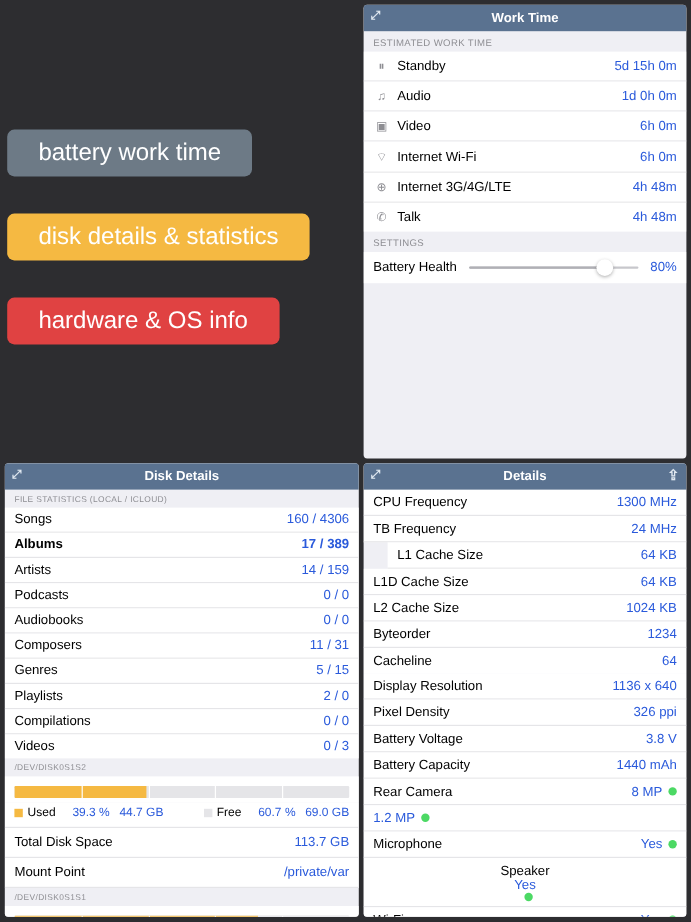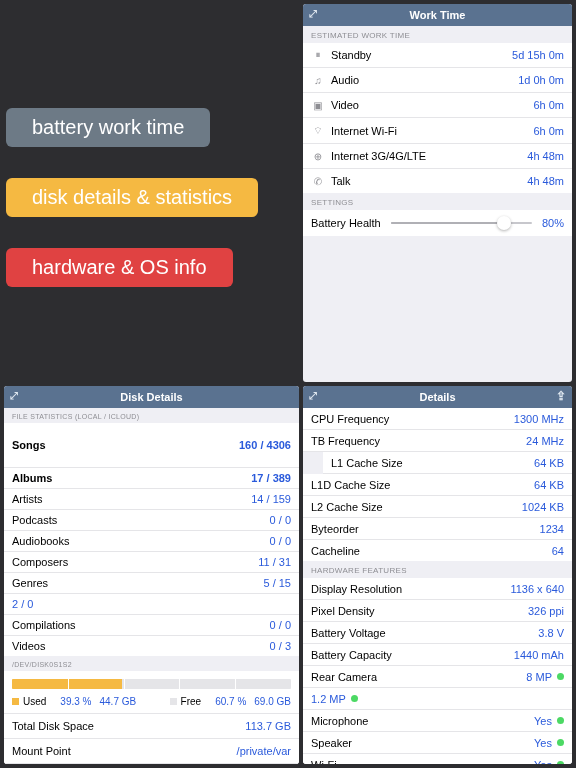--- a/index.html
+++ b/index.html
@@ -91,21 +91,21 @@
   </div>
 </div>
 
 <div class="panel" style="left:4px;top:386px;width:295px;height:378px">
   <div class="panel-header">
     <span class="expand">⤢</span>
     <span>Disk Details</span>
   </div>
   <div class="section-label" style="font-size:7px">FILE STATISTICS (LOCAL / ICLOUD)</div>
   <div id="disk-stats">
-      <div class="row" style="padding: 16px 8px; font-weight: bold;">
+      <div class="row" style="padding: 4px 8px;">
         <span class="label">Songs</span>
         <span class="value">160 / 4306</span>
       </div>
       <div class="row" style="padding: 4px 8px; font-weight: bold;">
         <span class="label">Albums</span>
         <span class="value">17 / 389</span>
       </div>
       <div class="row" style="padding: 4px 8px;">
         <span class="label">Artists</span>
         <span class="value">14 / 159</span>
@@ -120,20 +120,21 @@
       </div>
       <div class="row" style="padding: 4px 8px;">
         <span class="label">Composers</span>
         <span class="value">11 / 31</span>
       </div>
       <div class="row" style="padding: 4px 8px;">
         <span class="label">Genres</span>
         <span class="value">5 / 15</span>
       </div>
       <div class="row" style="padding: 4px 8px;">
+        <span class="label">Playlists</span>
         <span class="value">2 / 0</span>
       </div>
       <div class="row" style="padding: 4px 8px; align-items: flex-end;">
         <span class="label">Compilations</span>
         <span class="value">0 / 0</span>
       </div>
       <div class="row" style="padding: 4px 8px;">
         <span class="label">Videos</span>
         <span class="value">0 / 3</span>
       </div>
@@ -213,21 +214,20 @@
       </div>
       <div class="row" style="padding: 4.5px 8px;">
         <span class="label">Byteorder</span>
         <span class="value">1234</span>
       </div>
       <div class="row" style="padding: 4.5px 8px;">
         <span class="label">Cacheline</span>
         <span class="value">64</span>
       </div>
     </div>
-  <div class="section-label">HARDWARE FEATURES</div>
   <div id="details-hw">
       <div class="row" style="padding: 4.5px 8px;">
         <span class="label">Display Resolution</span>
         <span class="value">1136 x 640</span>
       </div>
       <div class="row" style="padding: 4.5px 8px;">
         <span class="label">Pixel Density</span>
         <span class="value">326 ppi</span>
       </div>
       <div class="row" style="padding: 4.5px 8px;">
@@ -245,21 +245,21 @@
       </div>
       <div class="row" style="padding: 4.5px 8px;">
         <span class="value">1.2 MP</span>
         <span class="dot green"></span>
       </div>
       <div class="row" style="padding: 4.5px 8px;">
         <span class="label">Microphone</span>
         <span class="value">Yes</span>
         <span class="dot green"></span>
       </div>
-      <div class="row" style="padding: 4.5px 8px;">
+      <div class="row" style="padding: 4.5px 8px; flex-direction: column;">
         <span class="label">Speaker</span>
         <span class="value">Yes</span>
         <span class="dot green"></span>
       </div>
       <div class="row" style="padding: 4.5px 8px;">
         <span class="label">Wi-Fi</span>
         <span class="value">Yes</span>
         <span class="dot green"></span>
       </div>
     </div>

